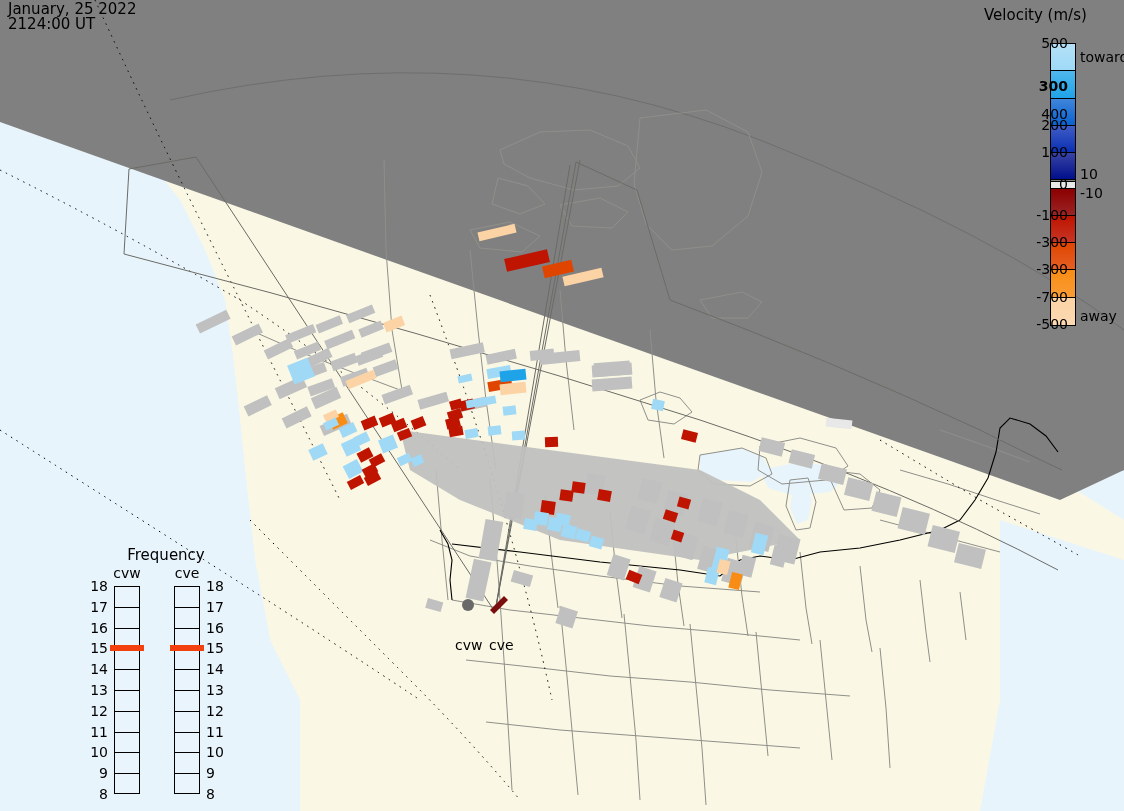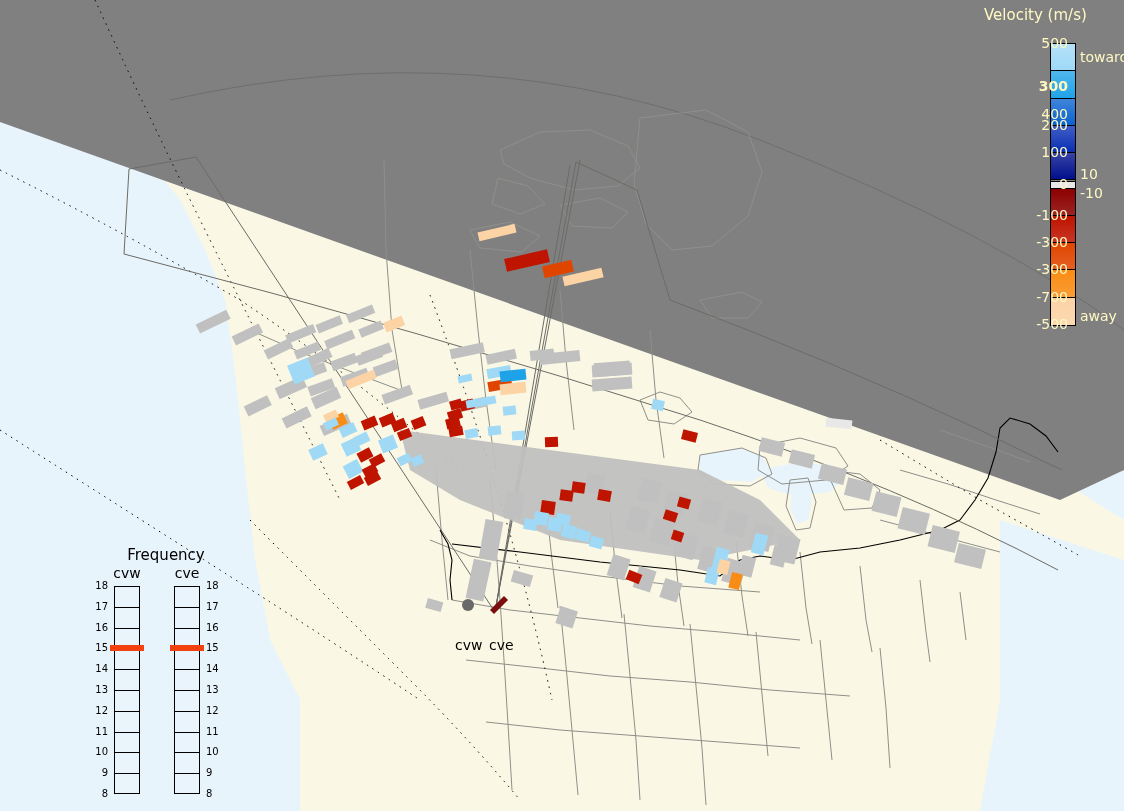--- a/index.html
+++ b/index.html
@@ -14,21 +14,21 @@
   svg.layer { display:block; }
 
   
   #timestamp { position:absolute; left:8px; top:2px; z-index:40;
                color:#000; font-size:15px; line-height:15px;
                font-family:"DejaVu Sans", sans-serif; }
   #timestamp div { white-space:pre; }
 
   
   #velocity-legend { position:absolute; left:978px; top:4px; z-index:45;
-                     width:146px; height:330px; color:#fef9c3; }
+                     width:146px; height:330px; color:#000000; }
   #velocity-title { position:absolute; left:6px; top:2px; width:140px;
                     font-size:15px; white-space:nowrap; }
   #cbar-box { position:absolute; left:72px; top:39px; width:26px; height:283px;
               border:1px solid #000; box-sizing:border-box; }
   .cbar-band { position:absolute; left:0; width:24px;
                border-bottom:1px solid #000; box-sizing:border-box; }
   .cbar-band.last { border-bottom:none; }
   .cbar-zero { position:absolute; left:0; width:24px; background:#e8e8e8;
                border-top:1px solid #000; border-bottom:1px solid #000;
                box-sizing:border-box; }
@@ -42,21 +42,21 @@
                       width:160px; height:240px; color:#000; }
   #freq-title { position:absolute; left:22px; top:0px; width:120px;
                 text-align:center; font-size:15px; }
   .freq-colname { position:absolute; top:19px; font-size:14px;
                   text-align:center; width:40px; }
   .freq-bar { position:absolute; top:40px; width:26px; height:208px;
               border:1px solid #000; box-sizing:border-box; background:#eaf4fc;}
   .freq-seg { position:absolute; left:0; width:24px;
               border-bottom:1px solid #000; box-sizing:border-box; }
   .freq-seg.last { border-bottom:none; }
-  .freq-lab { position:absolute; font-size:10px; line-height:14px; }
+  .freq-lab { position:absolute; font-size:14px; line-height:14px; }
   .freq-mark { position:absolute; height:6px; }
 
   
   .site-label { position:absolute; z-index:40; font-size:14px; color:#000; }
 </style>
 </head>
 <body>
 
 <div id="stage">
 
@@ -336,20 +336,24 @@
         <rect x="500" y="383" width="26" height="11" fill="#fbd3a5" transform="rotate(-6 513 388.5)"></rect>
         <rect x="346" y="375" width="30" height="9" fill="#fbd3a5" transform="rotate(-22 361 379.5)"></rect>
       </g>
   </svg>
 
   <svg class="layer" viewBox="0 0 1124 811" preserveAspectRatio="none">
     <circle cx="468" cy="605" r="6" fill="#696969"></circle>
     <path d="M 490,610 L 504,596 L 508,600 L 494,614 Z" fill="#7a0d0d"></path>
   </svg>
 
+  <div id="timestamp">
+    <div>January, 25 2022</div>
+    <div>2124:00 UT</div>
+  </div>
 
   <div id="velocity-legend">
     <div id="velocity-title">Velocity (m/s)</div>
     <div id="cbar-box">
         <div class="cbar-band" style="top: 0px; height: 27.3px; background: linear-gradient(rgb(180, 225, 248), rgb(159, 217, 246));"></div>
         <div class="cbar-band" style="top: 27.3px; height: 27.3px; background: linear-gradient(rgb(80, 183, 237), rgb(31, 163, 232));"></div>
         <div class="cbar-band" style="top: 54.6px; height: 27.3px; background: linear-gradient(rgb(64, 133, 218), rgb(10, 98, 208));"></div>
         <div class="cbar-band" style="top: 81.9px; height: 27.3px; background: linear-gradient(rgb(64, 93, 197), rgb(10, 47, 180));"></div>
         <div class="cbar-band" style="top: 109.2px; height: 27.3px; background: linear-gradient(rgb(56, 68, 165), rgb(0, 15, 140));"></div>
         <div class="cbar-zero" style="top: 136.5px; height: 8px; background: rgb(232, 232, 232);"></div>

